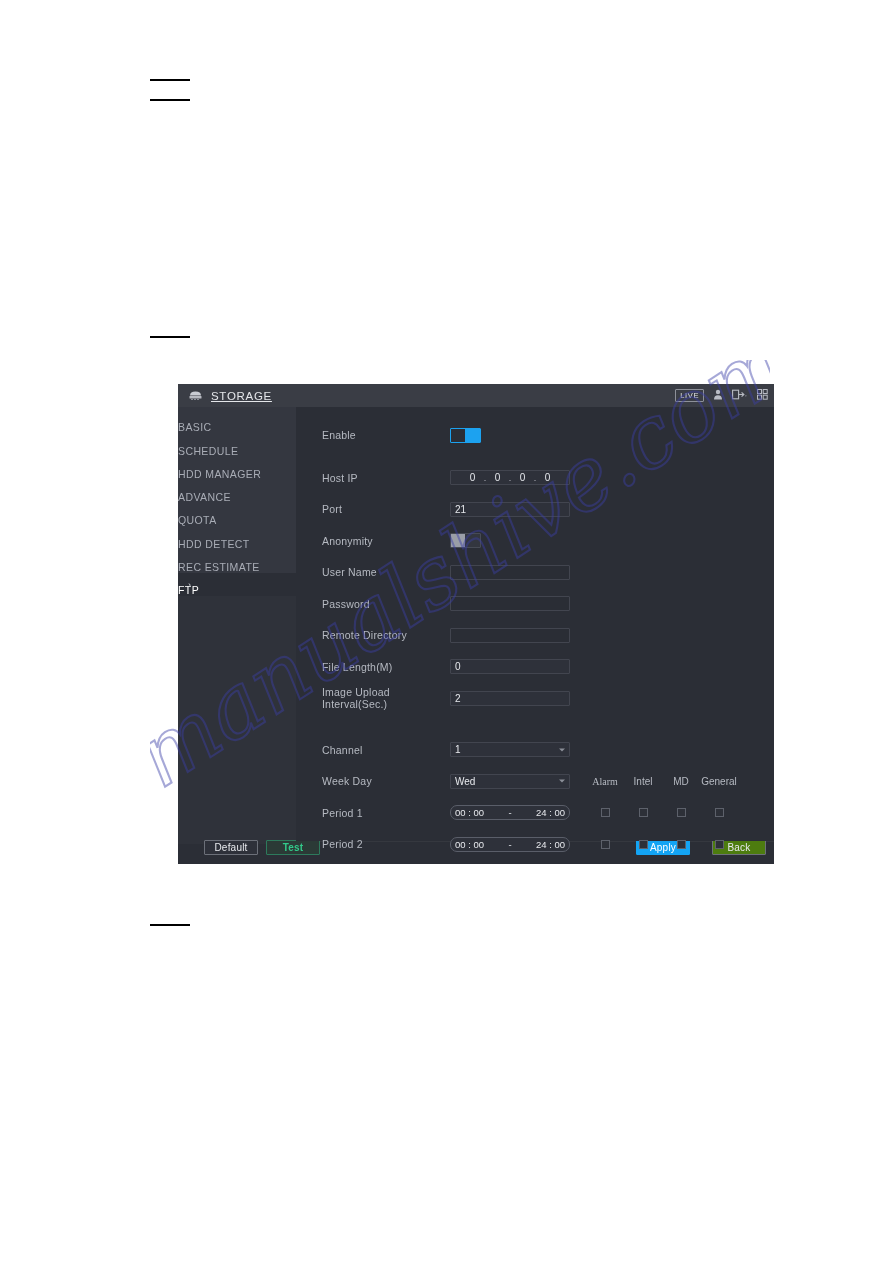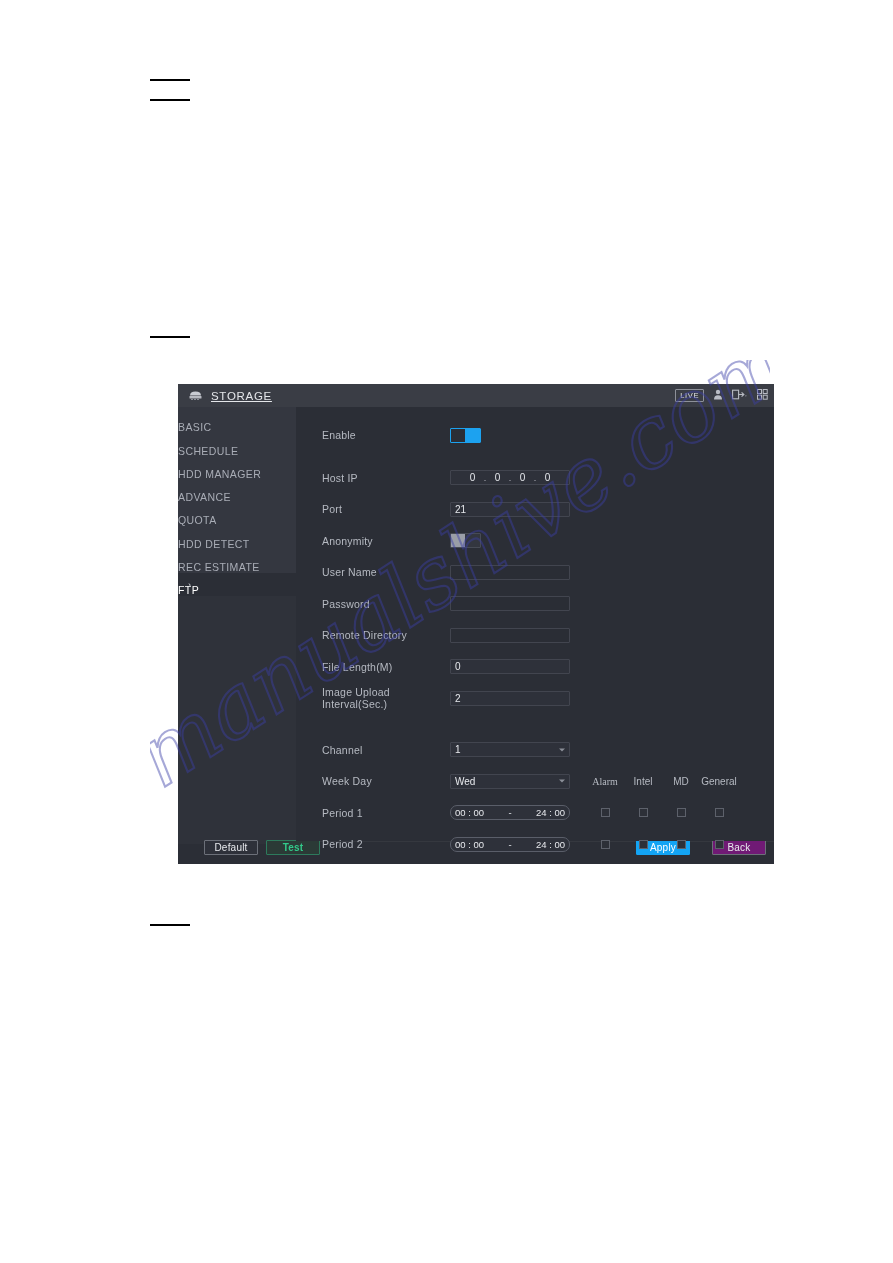--- a/index.html
+++ b/index.html
@@ -304,21 +304,21 @@
     margin-left: 8px;
     font-weight: bold;
   }
   .btn-apply {
     background: #13a4f4;
     border: 1px solid #13a4f4;
     color: #ffffff;
     margin-left: auto;
   }
   .btn-back {
-    background: #701a75;
+    background: #4d7c0f;
     border: 1px solid #6c7079;
     color: #e8eaee;
     margin-left: 22px;
   }
 
   
   #watermark {
     position: absolute;
     left: 150px;
     top: 360px;

